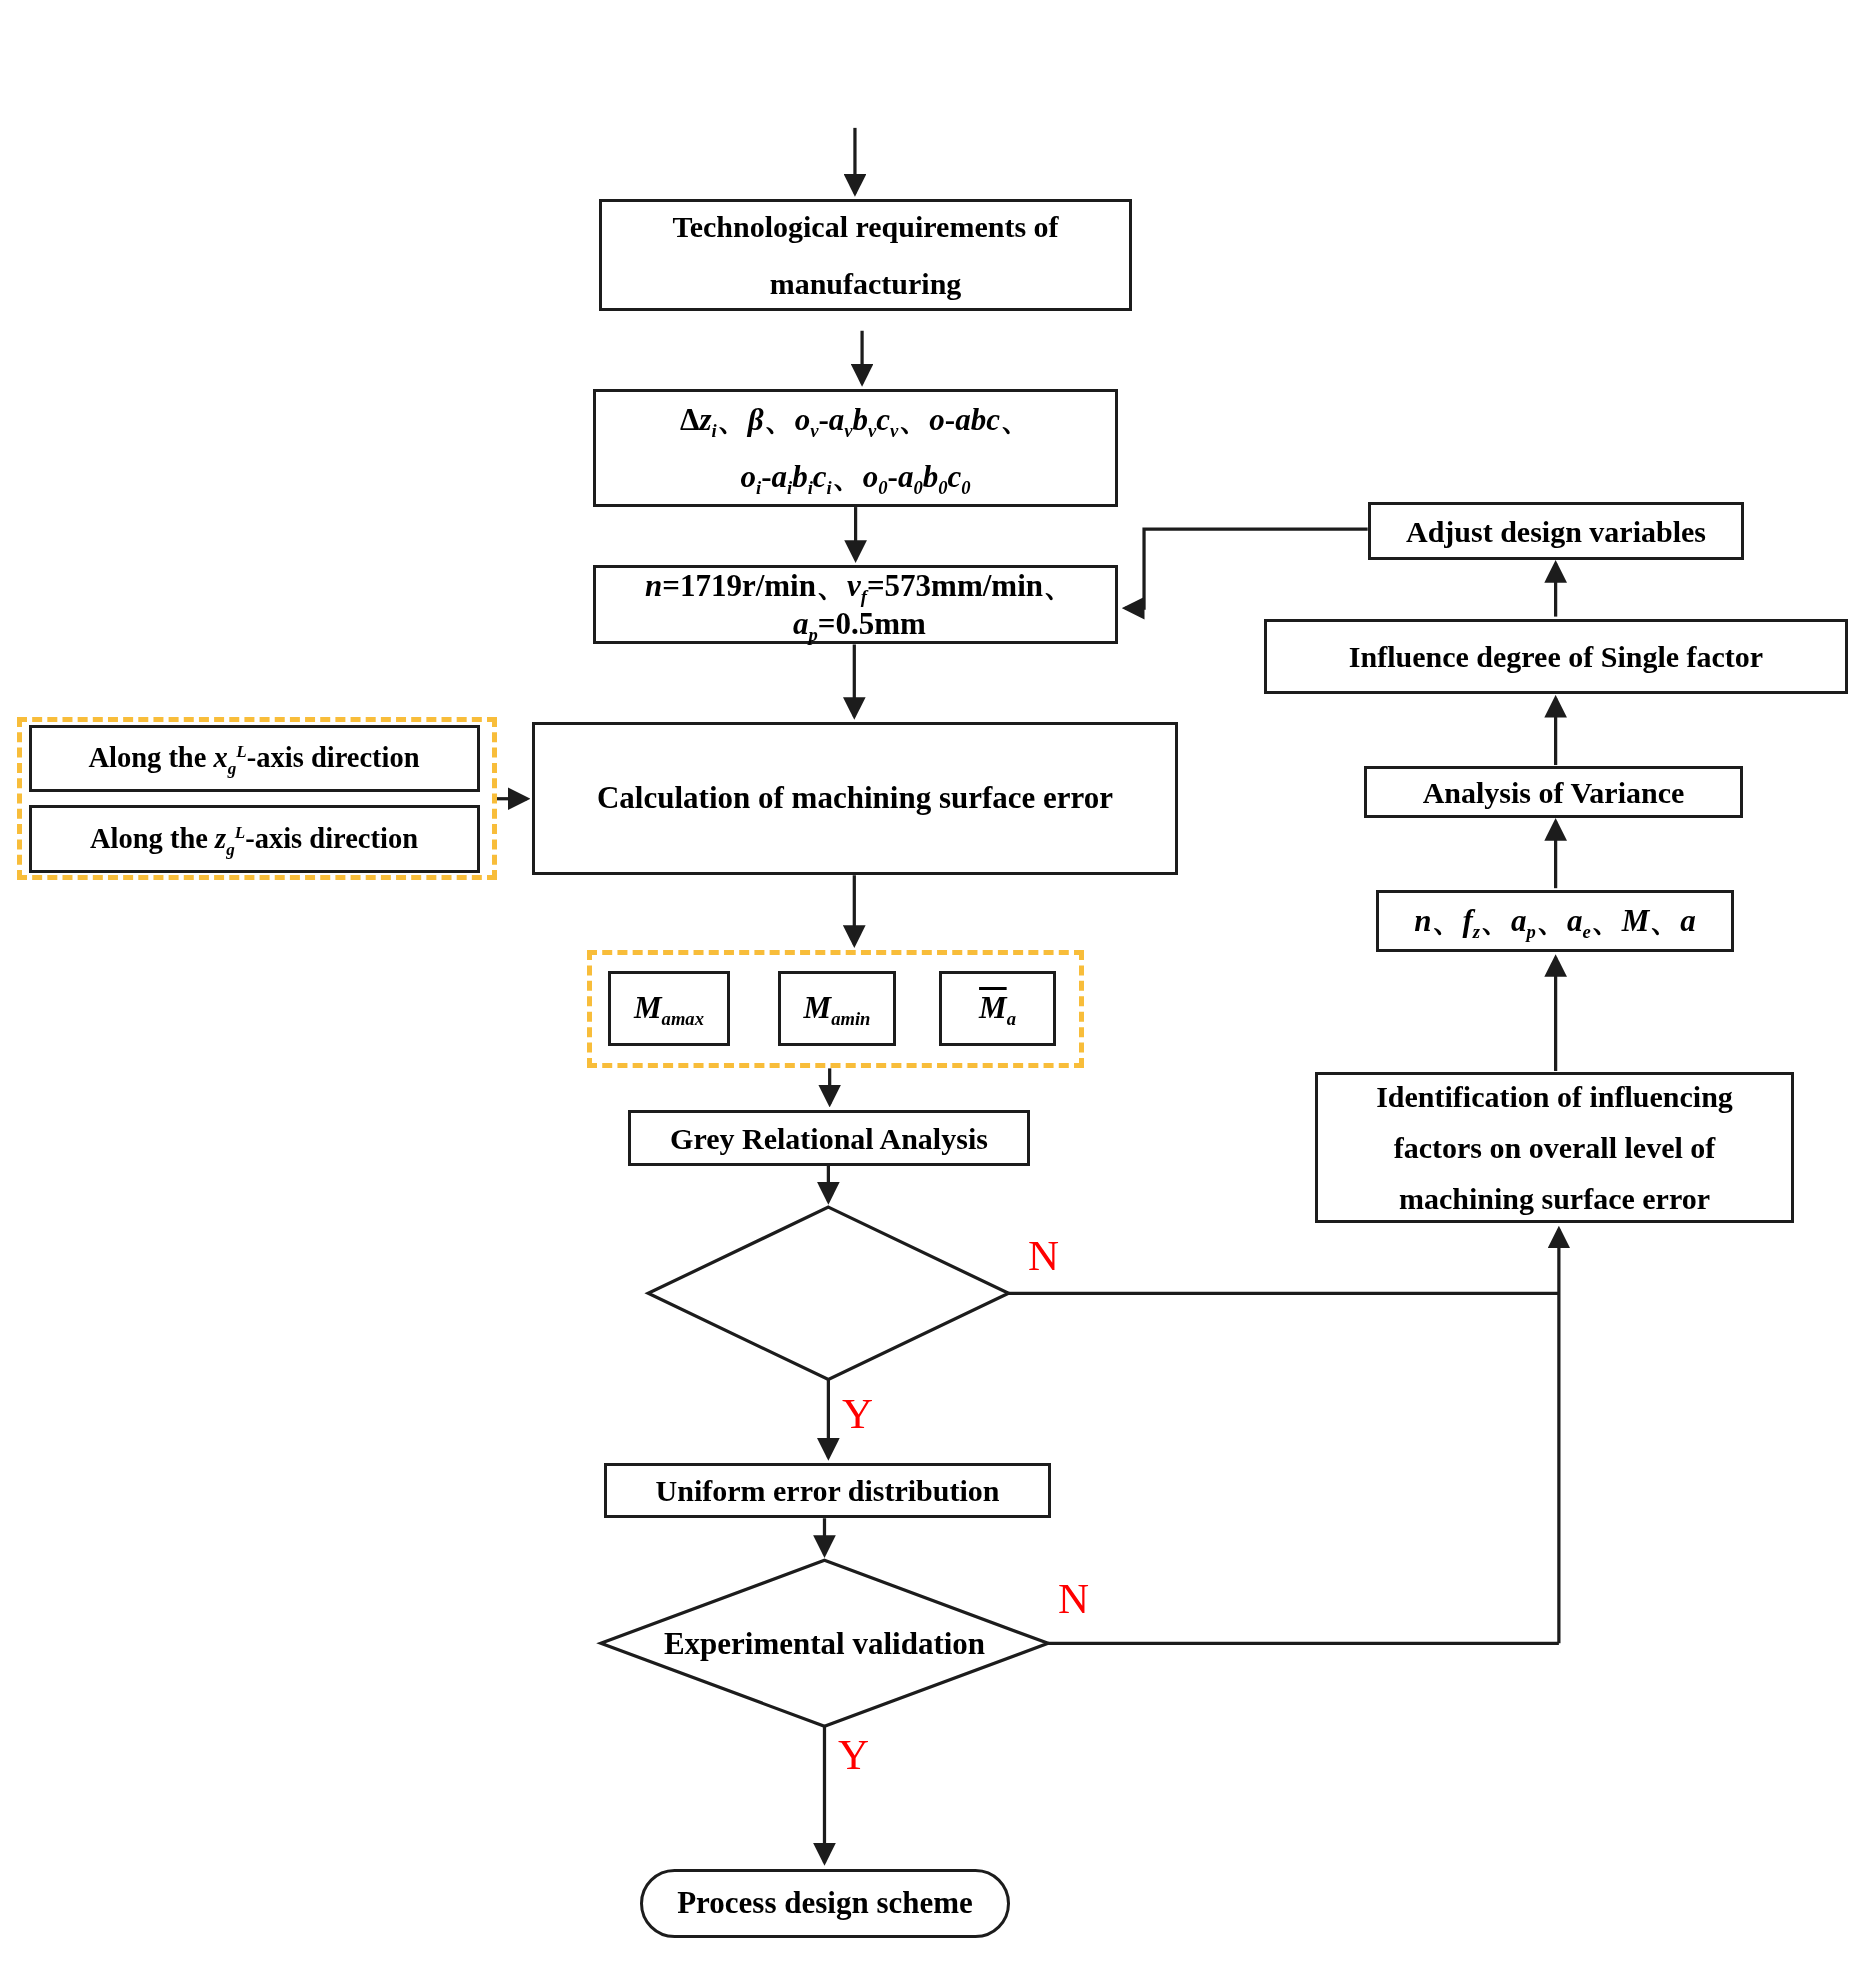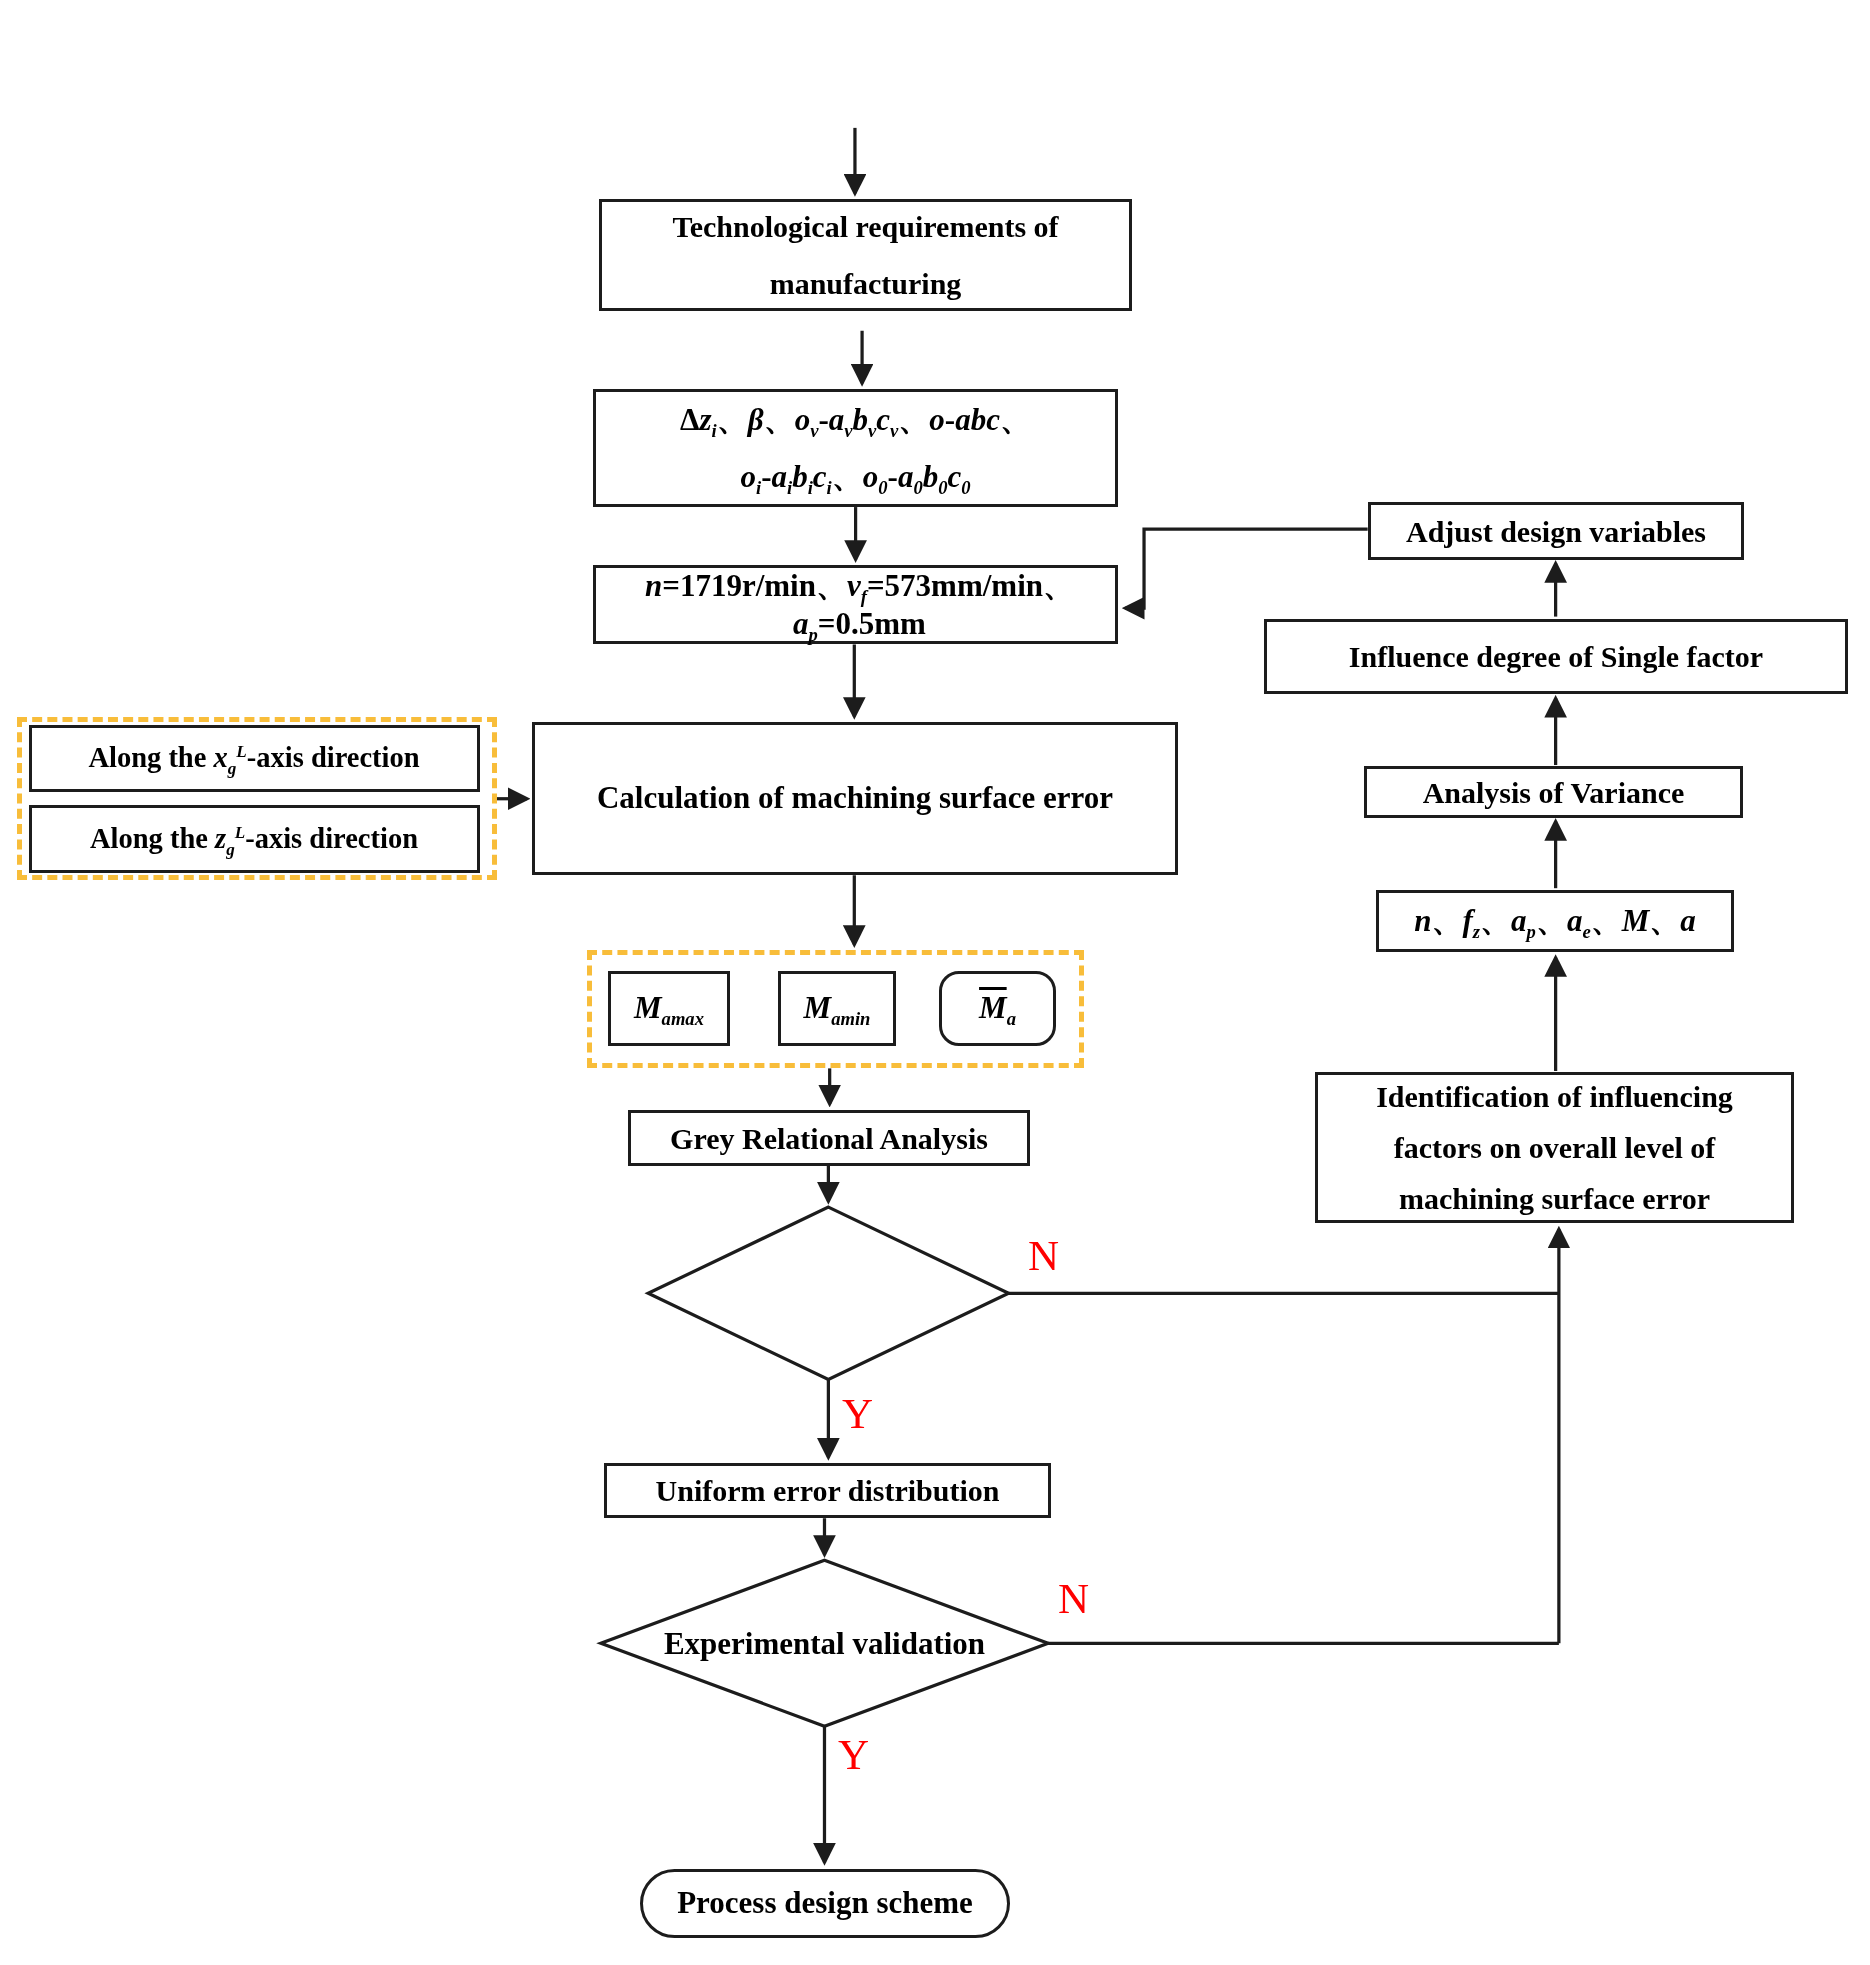--- a/index.html
+++ b/index.html
@@ -88,21 +88,21 @@
     <span>Along the <i>z<sub>g</sub></i><sup><i>L</i></sup>-axis direction</span>
   </div>
 
   <div class="node dashed-group" style="left:587px;top:950px;width:497px;height:118px;"></div>
   <div class="node fs48" style="left:608px;top:971px;width:122px;height:75px;">
     <span><i>M<sub>amax</sub></i></span>
   </div>
   <div class="node fs48" style="left:778px;top:971px;width:118px;height:75px;">
     <span><i>M<sub>amin</sub></i></span>
   </div>
-  <div class="node fs48" style="left:939px;top:971px;width:117px;height:75px;border-radius:20px;">
+  <div class="node fs48" style="left:939px;top:971px;width:117px;height:75px;">
     <span><i><span class="ov">M</span><sub>a</sub></i></span>
   </div>
 
   <div class="node fs46" style="left:628px;top:1110px;width:402px;height:56px;">
     <span>Grey Relational Analysis</span>
   </div>
 
 
   <div class="node fs46" style="left:604px;top:1463px;width:447px;height:55px;">
     <span>Uniform error distribution</span>

